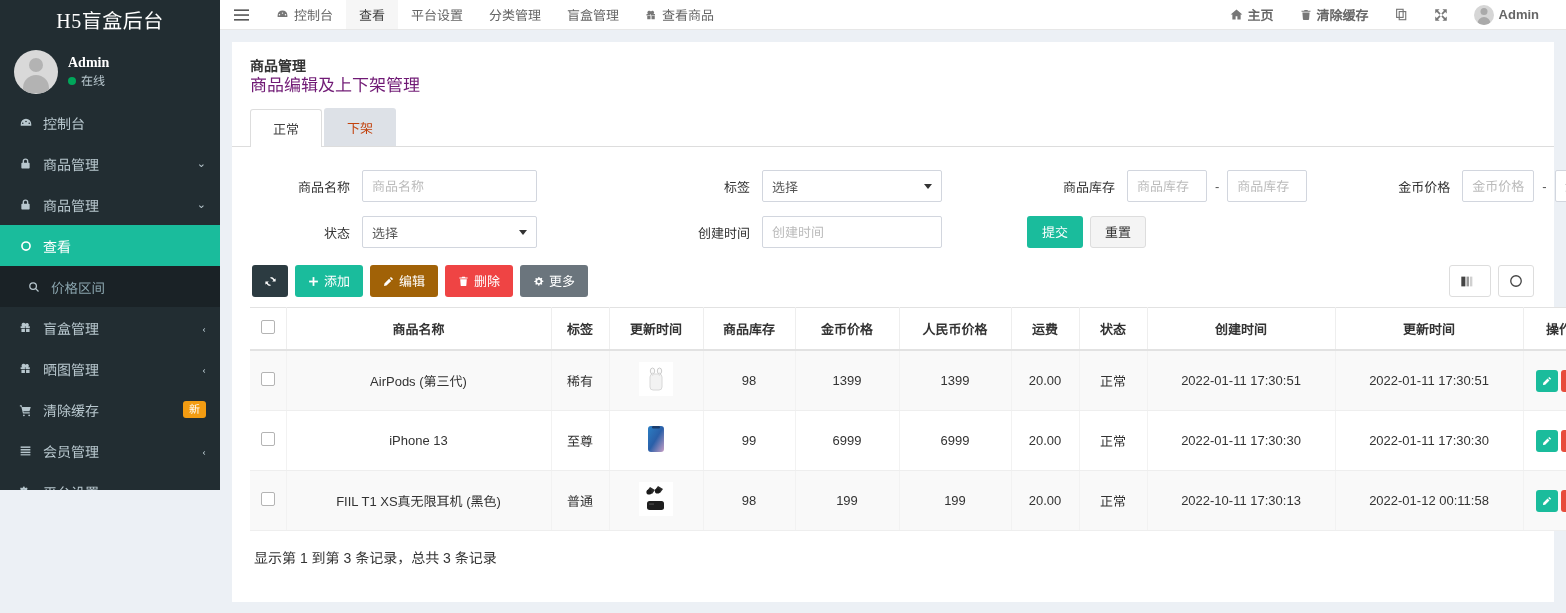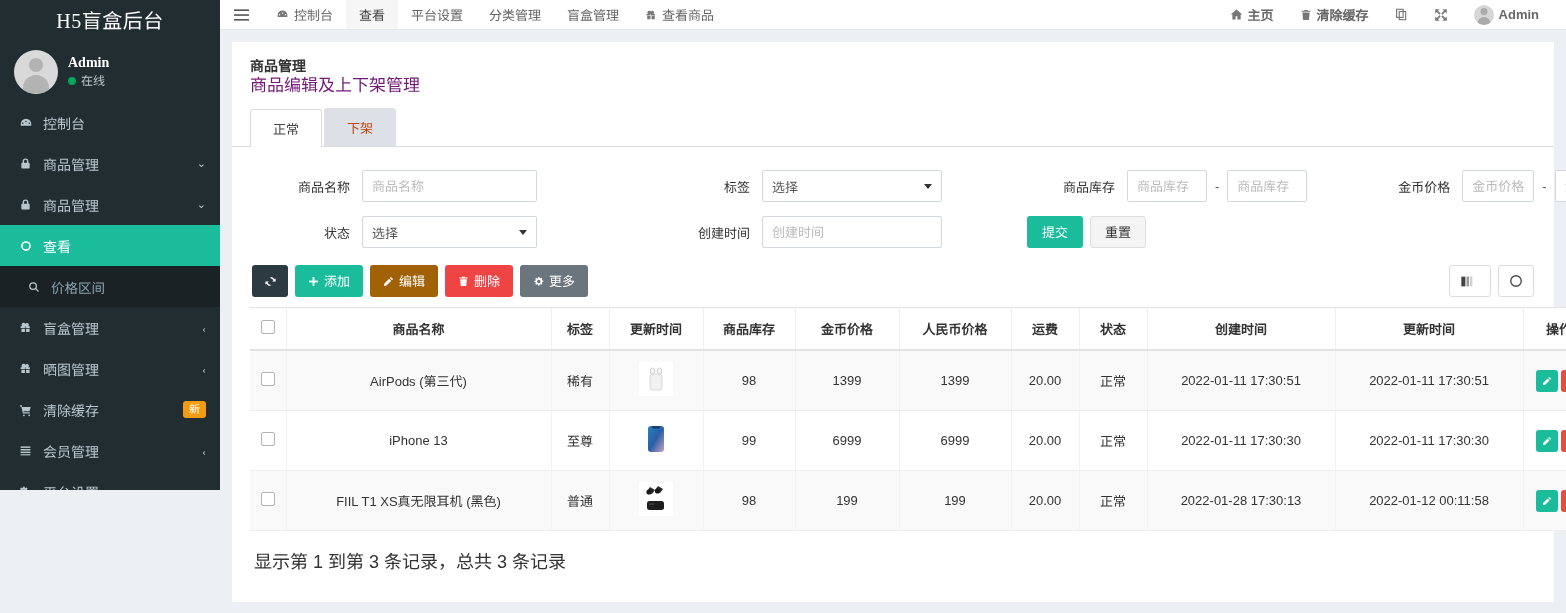--- a/index.html
+++ b/index.html
@@ -197,21 +197,21 @@
   .tag-supreme { color: #e74c3c; }
   .tag-normal { color: #555; }
   .thumb { width: 34px; height: 34px; display: inline-block; border-radius: 2px; }
   .op-btns { display: flex; gap: 3px; justify-content: center; }
   .op-btn {
     width: 22px; height: 22px; border-radius: 3px; border: 0; cursor: pointer;
     display: inline-flex; align-items: center; justify-content: center; color: #fff;
   }
   .op-edit { background: #1abc9c; }
   .op-del { background: #e74c3c; }
-  .table-foot { padding: 16px 4px; font-size: 18px; color: #333; }
+  .table-foot { padding: 16px 4px; font-size: 14px; color: #333; }
   svg { display: block; }
 </style>
 </head>
 <body>
 
 <div class="app">
 
   <aside class="sidebar">
     <div class="brand">H5盲盒后台</div>
 
@@ -699,21 +699,21 @@
                         <rect x="8" y="19" width="17" height="9" rx="2.5" fill="#1e1e1e"></rect>
                         <rect x="10" y="21.5" width="5" height="1.2" fill="#4a4a4a"></rect>
                       </svg>
                   </span>
                 </td>
                 <td>98</td>
                 <td>199</td>
                 <td>199</td>
                 <td>20.00</td>
                 <td>正常</td>
-                <td>2022-01-28 17:30:13</td>
+                <td>2022-10-11 17:30:13</td>
                 <td>2022-01-12 00:11:58</td>
                 <td>
                   <div class="op-btns">
                     <button class="op-btn op-edit">
                       <span>
                           <svg width="10" height="10" viewBox="0 0 16 16" fill="currentColor">
                             <path d="M11.6 1.4l3 3-1.6 1.6-3-3 1.6-1.6zM8.9 4.1l3 3-6.8 6.8-3.6.6.6-3.6L8.9 4.1z"></path>
                           </svg>
                         </span>
                     </button>

